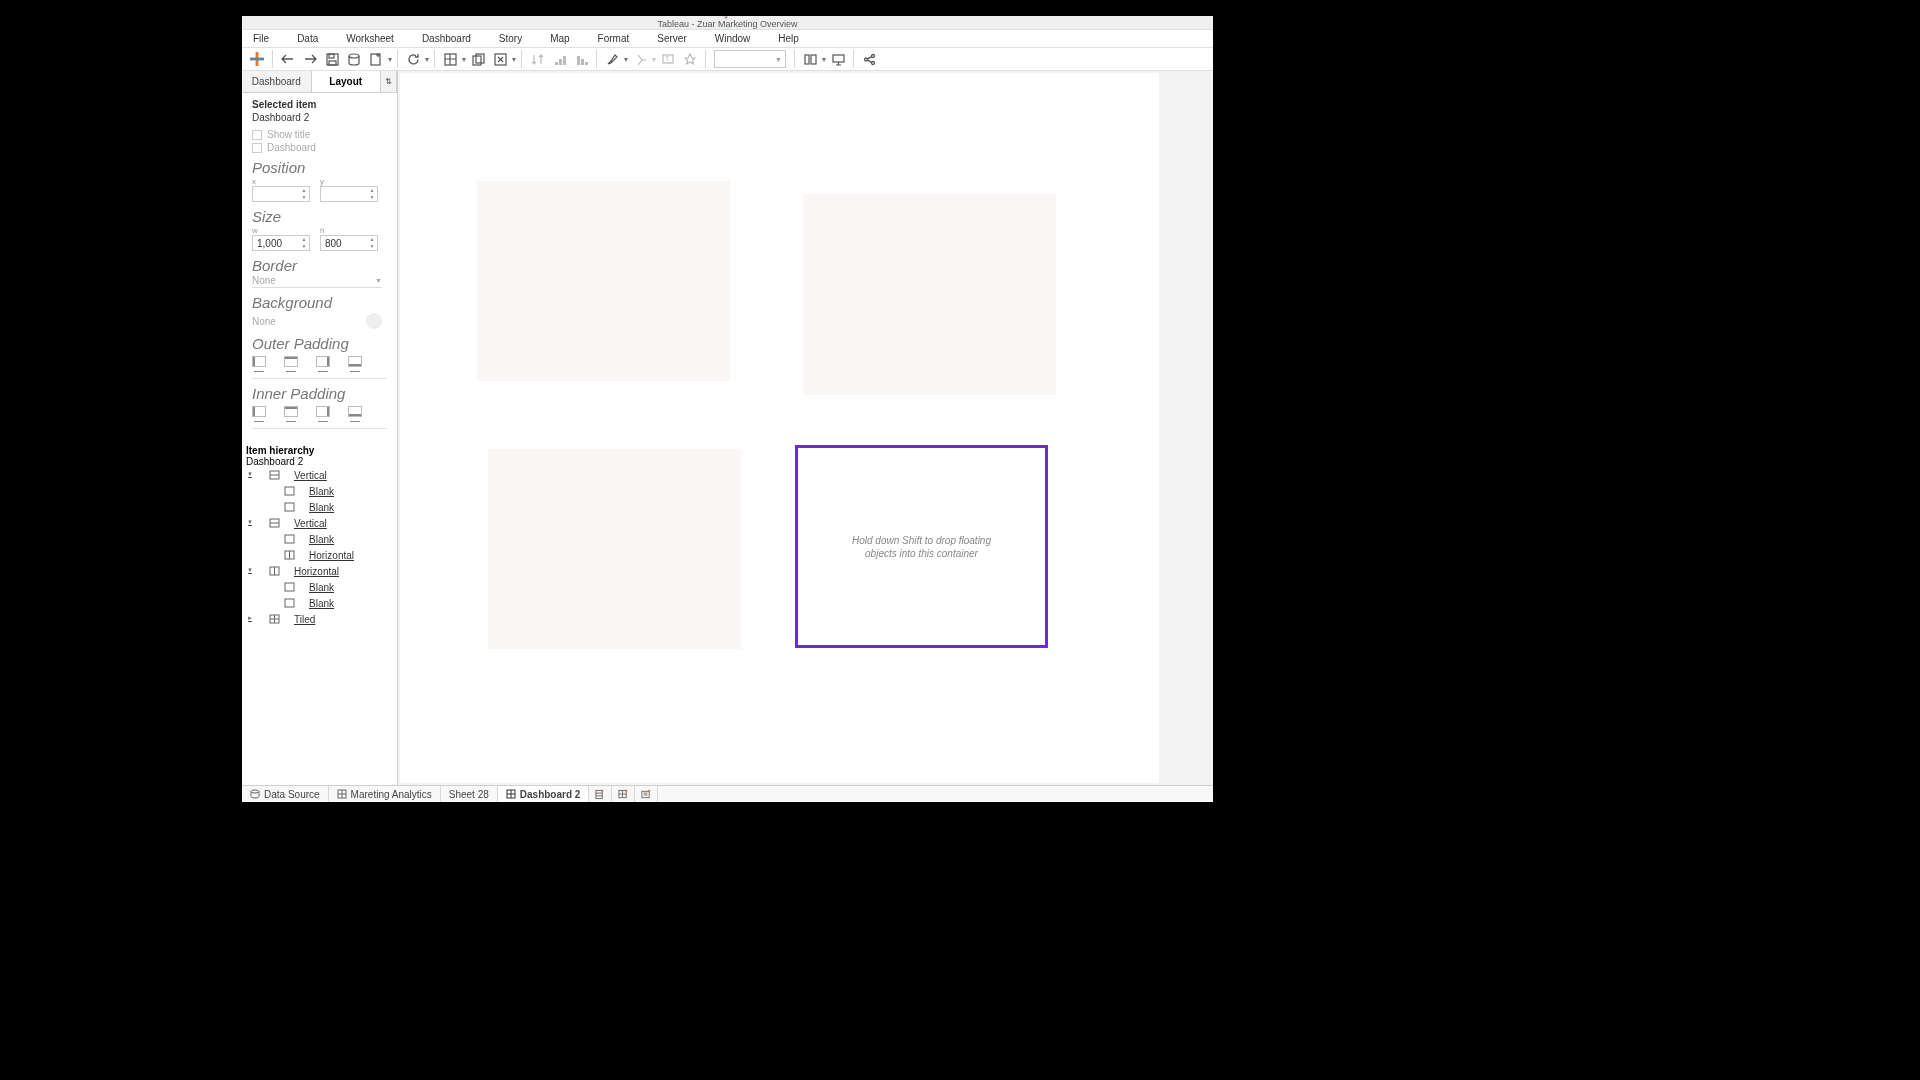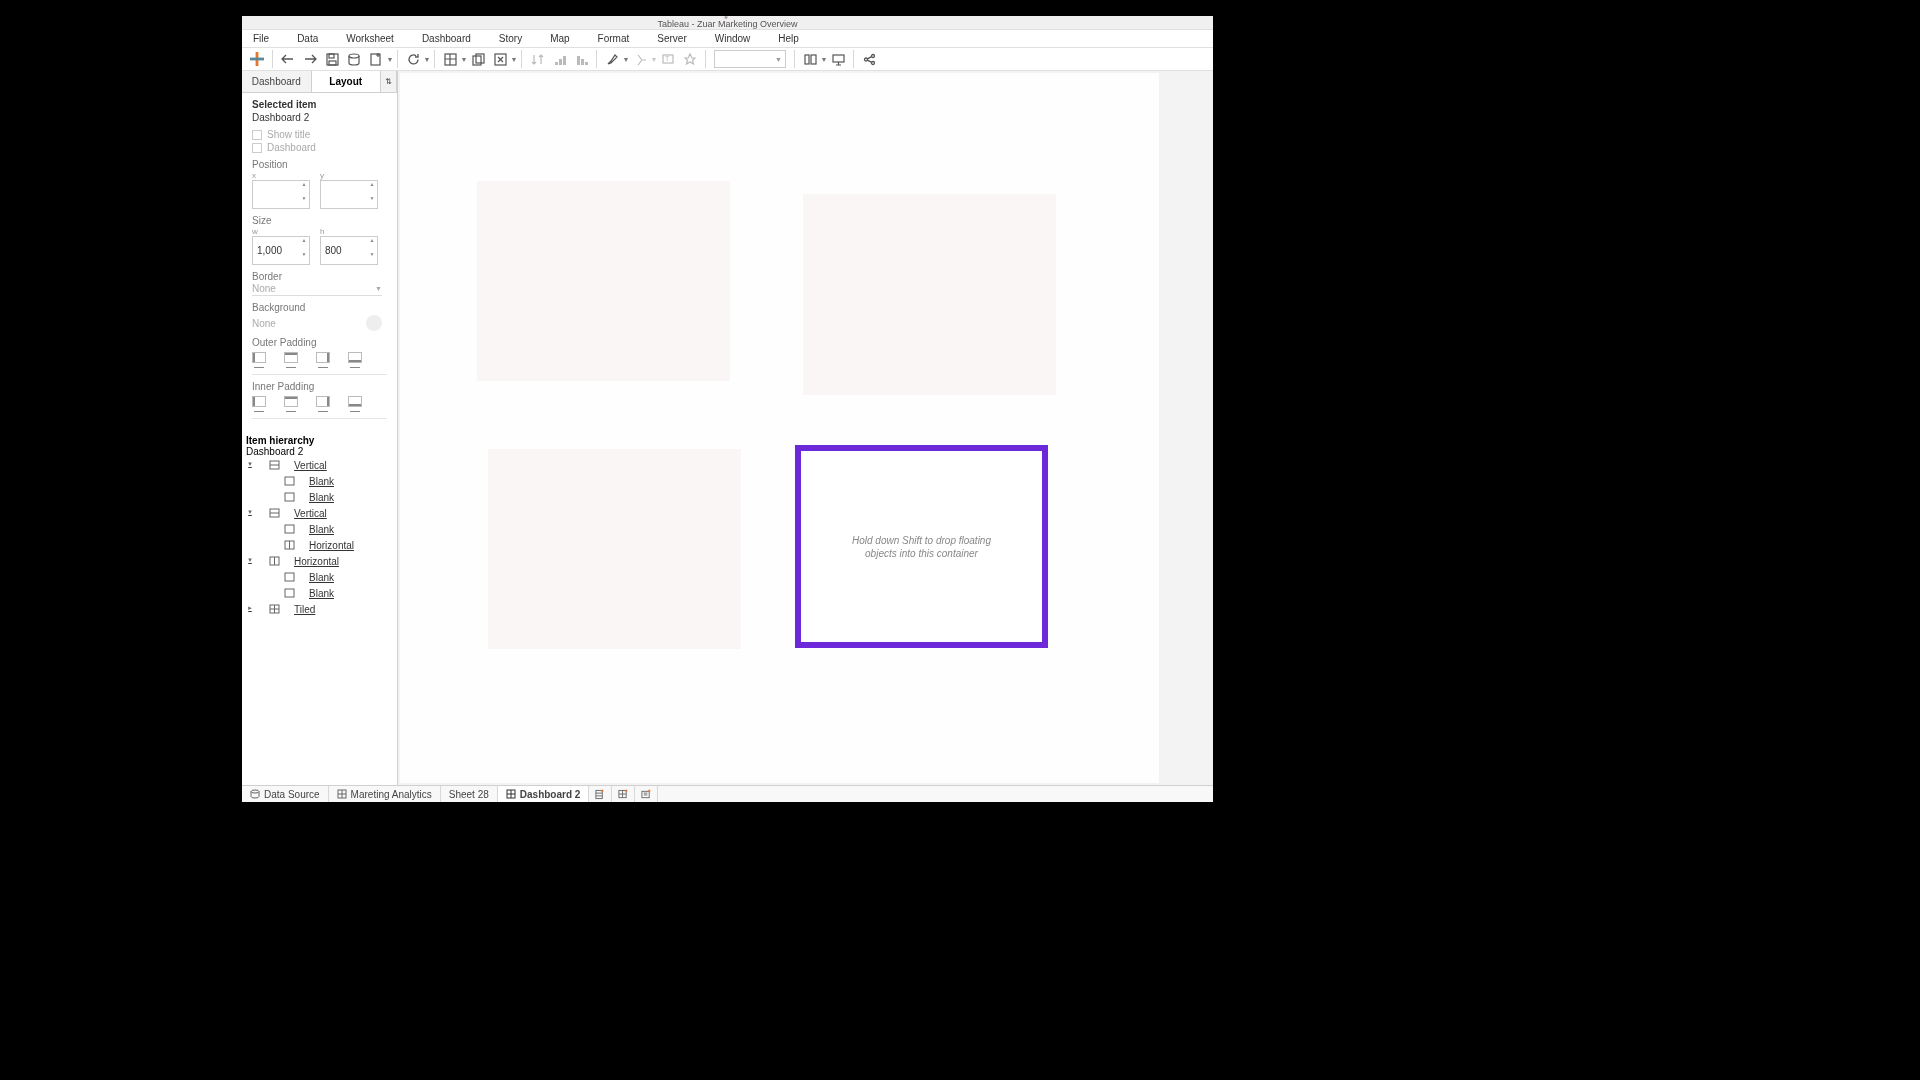--- a/index.html
+++ b/index.html
@@ -19,25 +19,25 @@
 .pane-tabs { height: 22px; display:flex; border-bottom:1px solid #d0d0d0; align-items:stretch; }
 .pane-tab { flex:1; display:flex; align-items:center; justify-content:center; font-size:10px; color:#444; border-right:1px solid #d0d0d0; }
 .pane-tab.active { font-weight:600; color:#000; background:#fff; }
 .pane-tab:not(.active){ background:#f3f3f3; }
 .pane-tab.util { flex:0 0 16px; font-size:8px; }
 .section { padding: 6px 10px; font-size: 10px; color:#333; }
 .section .hdr { font-weight:600; font-size:10px; margin-bottom:2px; }
 .section .sub { font-size:10px; color:#333; margin-bottom:6px; }
 .chk { display:flex; align-items:center; gap:5px; color:#aaa; font-size:10px; margin:2px 0;}
 .chk .box { width:10px; height:10px; border:1px solid #ccc; }
-.lbl { font-size:10px; color:#777; margin-top:6px; }
+.lbl { font-size:15px; color:#777; margin-top:6px;font-style:italic; }
 .row2 { display:flex; gap:10px; margin-top:1px; }
 .col2 { display:flex; flex-direction:column; }
 .mini-lbl { font-size:8px; color:#999; }
-.numbox { width:58px; height:29px; border:1px solid #ccc; display:flex; align-items:center; padding:0 4px; font-size:10px; color:#333; position:relative;}
+.numbox { width:58px; height:16px; border:1px solid #ccc; display:flex; align-items:center; padding:0 4px; font-size:10px; color:#333; position:relative;}
 .numbox .spin { position:absolute; right:1px; top:0; bottom:0; width:8px; display:flex; flex-direction:column; }
 .numbox .spin div{ flex:1; font-size:5px; color:#888; line-height:6px; text-align:center;}
 .sel { width:130px; height:14px; border-bottom:1px solid #ddd; display:flex; align-items:center; font-size:10px; color:#aaa; justify-content:space-between;}
 .sel .arr { font-size:7px; color:#aaa;}
 .bgrow { display:flex; align-items:center; justify-content:space-between; width:130px; margin-top:2px;}
 .bgrow .swatch{ width:16px; height:16px; border-radius:50%; background:#eee;}
 .padgrid { display:flex; gap:18px; margin-top:4px; }
 .padcell { display:flex; flex-direction:column; align-items:center; gap:4px; }
 .pic { width:14px; height:11px; border:1px solid #bbb; position:relative;}
 .pic.left::before{content:"";position:absolute;left:0;top:0;bottom:0;width:2px;background:#888;}
@@ -46,21 +46,21 @@
 .pic.bottom::before{content:"";position:absolute;left:0;right:0;bottom:0;height:2px;background:#888;}
 .dash { width:10px; height:1px; background:#888;}
 .hr { height:1px; background:#e5e5e5; margin:6px 0;}
 .hier { font-size:10px; padding:4px 4px 8px; }
 .hier .tree-row{ display:flex; align-items:flex-start; height:16px; gap:14px; color:#333;text-decoration:underline;}
 .hier .tw{ width:8px; font-size:7px; color:#666; text-align:center;}
 .hier .ic{ width:12px; height:10px; display:flex; align-items:center; justify-content:center;}
 .canvas-wrap{ flex:1; background:#f3f3f3; position:relative; padding:0; }
 .canvas{ position:absolute; left:2px; top:2px; right:54px; bottom:2px; background:#fefefe;}
 .phold{ position:absolute; background:#faf6f6;}
-.container-sel{ position:absolute; border:6px solid #6d28d9; background:#fff; display:flex; align-items:center; justify-content:center; }
+.container-sel{ position:absolute; border:3px solid #6d28d9; background:#fff; display:flex; align-items:center; justify-content:center; }
 .container-sel .hint{ font-size:10px; font-style:italic; color:#888; text-align:center; line-height:1.3;}
 .bottom-tabs{ height:17px; border-top:1px solid #d0d0d0; display:flex; align-items:stretch; background:#f8f8f8; font-size:10px;}
 .btab{ display:flex; align-items:center; gap:4px; padding:0 8px; border-right:1px solid #d8d8d8; color:#444;}
 .btab.active{ background:#fff; font-weight:600;}
 .btab .ic{ width:10px; height:10px; display:flex; align-items:center; justify-content:center;}
 svg { display:block; }
 </style>
 </head>
 <body>
 

